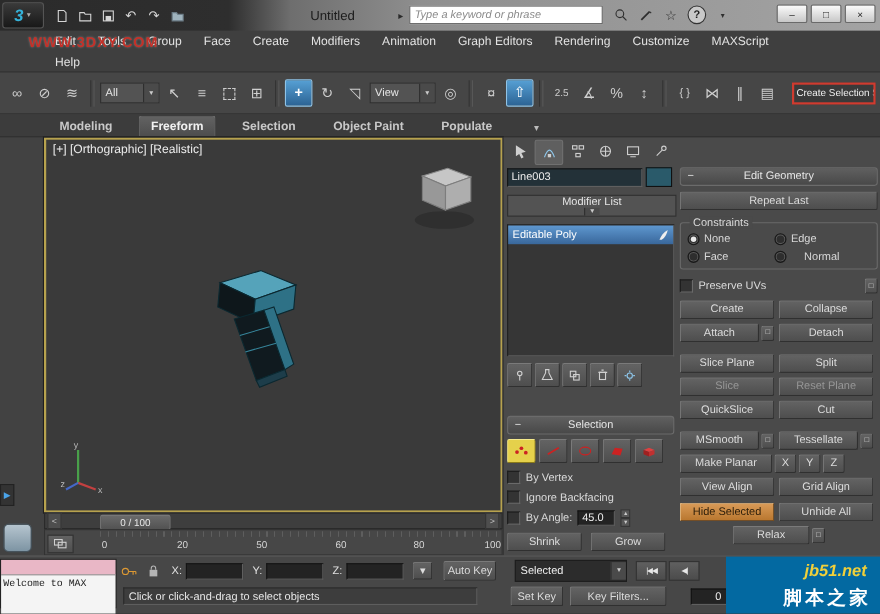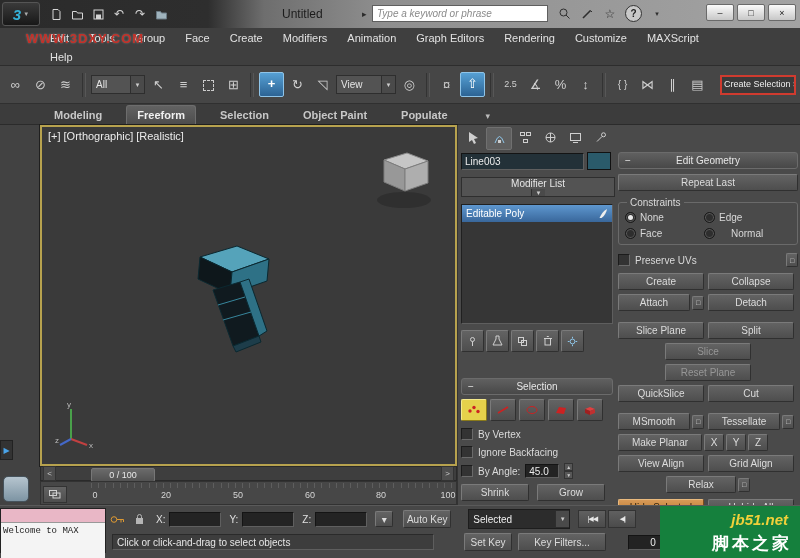--- a/index.html
+++ b/index.html
@@ -124,21 +124,21 @@
   .lis-white{height:30px;background:#f4f4f4;color:#222;font-family:"Liberation Mono",monospace;font-size:9px;padding:3px 2px;}
   .sbmain{left:108px;top:0;width:552px;height:53px;}
   .sbrow{position:absolute;display:flex;align-items:center;}
   .sblabel{font-size:10px;color:#e0e0e0;margin:0 4px 0 8px;}
   .promptbox{width:322px;height:16px;background:#3d3d3d;border:1px solid;border-color:#2a2a2a #5e5e5e #5e5e5e #2a2a2a;
     font-size:10px;color:#e6e6e6;display:flex;align-items:center;padding:0 4px;box-sizing:border-box;}
   .combo{width:100px;height:18px;background:#2c2c2c;border:1px solid #1d1d1d;display:flex;align-items:center;}
   .combo .val{flex:1;padding:0 4px;font-size:10px;color:#efefef;}
   .trbtn{width:26px;height:16px;background:linear-gradient(#606060,#4b4b4b);border:1px solid #333;
     color:#e8e8e8;font-size:7px;display:flex;align-items:center;justify-content:center;letter-spacing:-1px;}
-  .sitemark{right:0;top:0;width:140px;height:53px;background:#15803d;z-index:7;}
+  .sitemark{right:0;top:0;width:140px;height:53px;background:#0369a1;z-index:7;}
   .sitemark .en{position:absolute;right:12px;top:5px;color:#f0d03a;font-size:15px;font-weight:bold;font-style:italic;}
   .sitemark .cn{position:absolute;right:8px;bottom:4px;color:#fff;font-size:17px;font-weight:bold;letter-spacing:3px;}
   svg{display:block;}
 </style>
 </head>
 <body>
 
 <div id="app">
 
   <div class="abs titlebar">
@@ -488,21 +488,21 @@
       </div>
       <div class="brow" style="margin-top:4px;gap:2px;">
         <span class="btn" style="width:72px;">Attach</span>
         <span class="btn mini">□</span>
         <span class="btn" style="width:86px;margin-left:2px;">Detach</span>
       </div>
       <div class="brow" style="margin-top:11px;">
         <span class="btn" style="width:86px;">Slice Plane</span>
         <span class="btn" style="width:86px;">Split</span>
       </div>
-      <div class="brow" style="margin-top:4px;flex-direction:column;">
+      <div class="brow" style="margin-top:4px;">
         <span class="btn dim" style="width:86px;">Slice</span>
         <span class="btn dim" style="width:86px;">Reset Plane</span>
       </div>
       <div class="brow" style="margin-top:4px;">
         <span class="btn" style="width:86px;">QuickSlice</span>
         <span class="btn" style="width:86px;">Cut</span>
       </div>
       <div class="brow" style="margin-top:11px;gap:2px;">
         <span class="btn" style="width:72px;">MSmooth</span>
         <span class="btn mini">□</span>
@@ -512,27 +512,27 @@
       <div class="brow" style="margin-top:4px;gap:2px;">
         <span class="btn" style="width:84px;">Make Planar</span>
         <span class="btn" style="width:20px;">X</span>
         <span class="btn" style="width:20px;">Y</span>
         <span class="btn" style="width:20px;">Z</span>
       </div>
       <div class="brow" style="margin-top:4px;">
         <span class="btn" style="width:86px;">View Align</span>
         <span class="btn" style="width:86px;">Grid Align</span>
       </div>
+      <div class="brow" style="margin-top:6px;">
+        <span class="btn orange" style="width:86px;">Hide Selected</span>
+        <span class="btn" style="width:86px;">Unhide All</span>
+      </div>
       <div class="brow" style="margin-top:4px;justify-content:center;gap:2px;">
         <span class="btn" style="width:70px;">Relax</span>
         <span class="btn mini">□</span>
-      </div>
-      <div class="brow" style="margin-top:6px;">
-        <span class="btn orange" style="width:86px;">Hide Selected</span>
-        <span class="btn" style="width:86px;">Unhide All</span>
       </div>
     </div>
   </div>
 
   <div class="abs timeslider">
     <span class="tsarrow" style="margin-left:2px;">&lt;</span>
     <div class="tshandle">0 / 100</div>
     <span class="tsarrow" style="margin-left:auto;margin-right:2px;">&gt;</span>
   </div>
 

